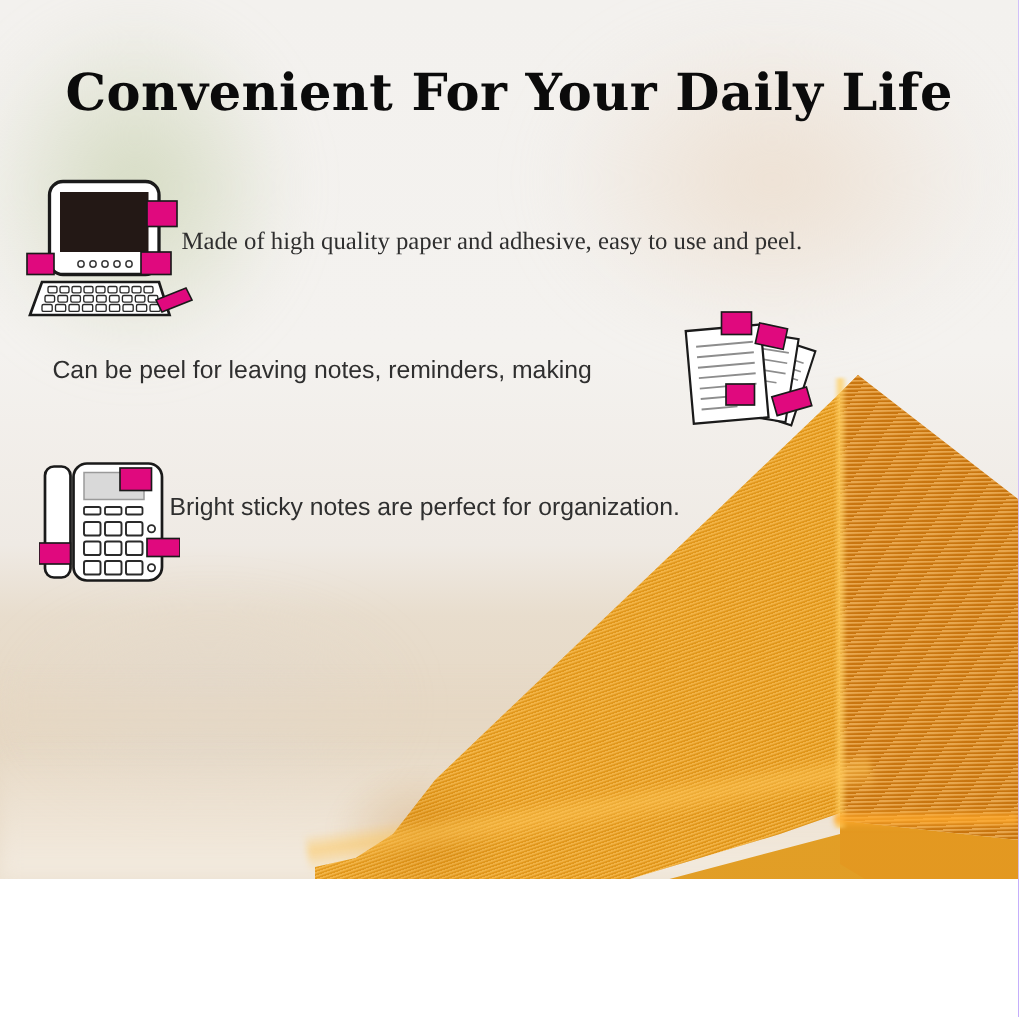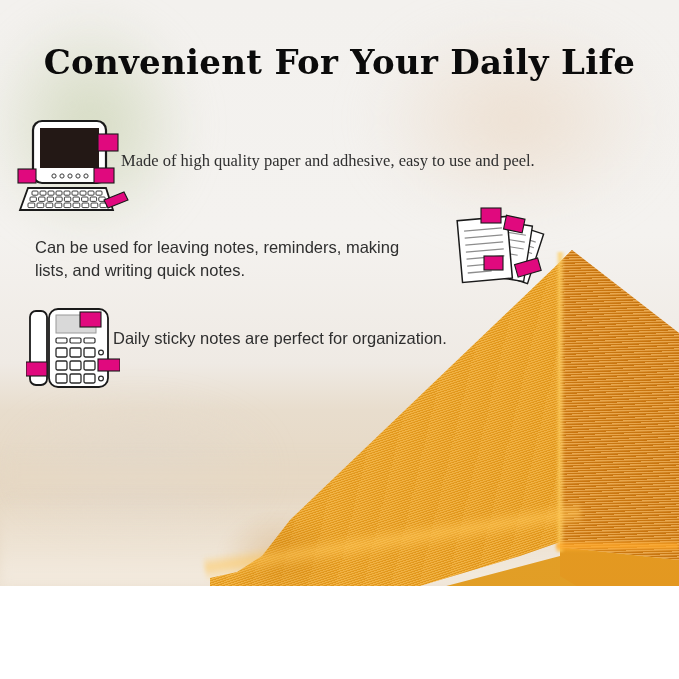--- a/index.html
+++ b/index.html
@@ -338,19 +338,18 @@
 
       <rect x="54" y="6" width="21" height="15" fill="#E0097E" stroke="#1a1a1a" stroke-width="1.1"></rect>
       <rect x="0" y="56" width="21" height="14" fill="#E0097E" stroke="#1a1a1a" stroke-width="1.1"></rect>
       <rect x="72" y="53" width="22" height="12" fill="#E0097E" stroke="#1a1a1a" stroke-width="1.1"></rect>
     </svg>
   </div>
 
   <div class="feat-text" id="feat-text-1">Made of high quality paper and adhesive, easy to use and peel.</div>
 
   <div class="feat-text" id="feat-text-2">
-    <div>Can be used for leaving notes, reminders, making</div>
-    <div>lists, and writing quick notes.</div>
-  </div>
-
-  <div class="feat-text" id="feat-text-3">Daily sticky notes are perfect for organization.</div>
+    <div>Can be peel for leaving notes, reminders, making</div>
+  </div>
+
+  <div class="feat-text" id="feat-text-3">Bright sticky notes are perfect for organization.</div>
 
 </div>
 
 </body></html>

